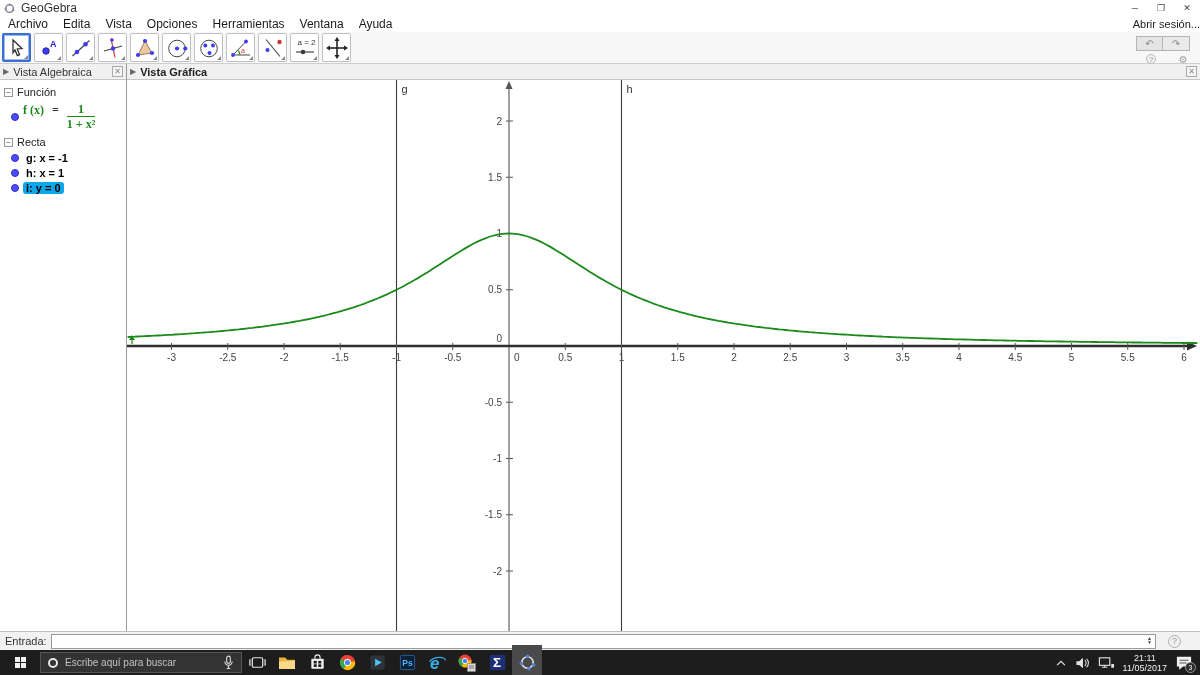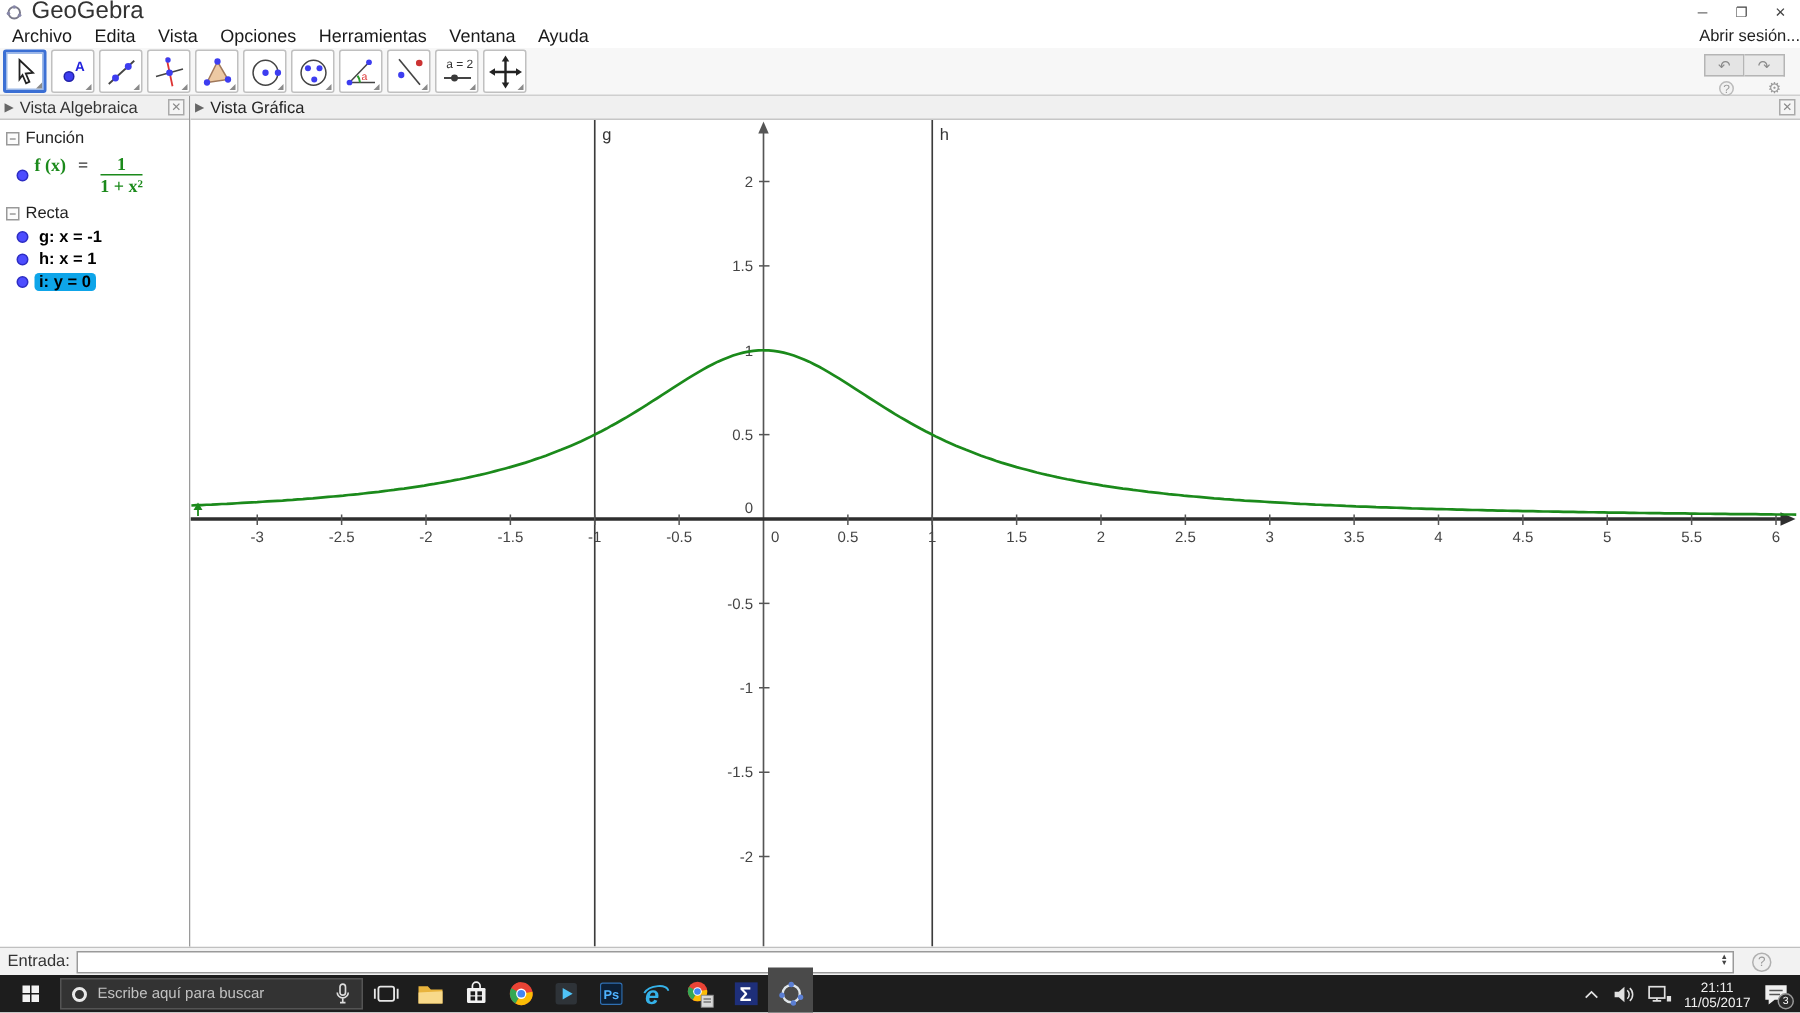--- a/index.html
+++ b/index.html
@@ -2,21 +2,21 @@
 <html><head>
 <meta charset="utf-8">
 <style>
   * { margin:0; padding:0; box-sizing:border-box; }
   html,body { width:1200px; height:675px; overflow:hidden; }
   body { font-family:"Liberation Sans", sans-serif; background:#fff; position:relative; }
 
   
   .titlebar { height:16px; background:#fff; display:flex; align-items:center; padding-left:4px; }
   .gg-logo { width:11px; height:11px; margin-right:6px; }
-  .title-text { font-size:16px; color:#333; }
+  .title-text { font-size:12px; color:#333; }
   .win-controls { margin-left:auto; display:flex; }
   .win-btn { width:26px; height:15px; display:flex; align-items:center; justify-content:center;
              font-size:9px; color:#444; }
 
   
   .menubar { height:16px; background:#fff; display:flex; align-items:center; padding-left:8px; }
   .menu-item { font-size:12px; color:#1a1a1a; margin-right:15px; }
   .signin { margin-left:auto; font-size:11px; color:#222; padding-right:0; }
 
   
@@ -34,21 +34,21 @@
   .mini-row { position:absolute; right:12px; top:22px; display:flex; gap:22px; }
   .mini-ico { font-size:8px; color:#9a9a9a; width:10px; height:10px; border:1px solid #bbb;
               border-radius:50%; display:flex; align-items:center; justify-content:center; background:#f2f2f2;}
   .mini-ico.gear { border:none; background:none; font-size:10px; }
 
   
   .content { display:flex; height:567px; }
   .algebra { width:127px; border-right:1px solid #9a9a9a; background:#fff; display:flex; flex-direction:column; }
   .panel-header { height:16px; background:#f0f0f0; border-bottom:1px solid #c6c6c6;
                   display:flex; align-items:center; font-size:11px; color:#333; padding:0 3px; gap:4px; }
-  .panel-header.bold span.pt { font-weight:normal; color:#222; }
+  .panel-header.bold span.pt { font-weight:bold; color:#222; }
   .tri { font-size:8px; color:#666; }
   .close-box { margin-left:auto; width:11px; height:11px; border:1px solid #aaa; background:#f5f5f5;
                color:#888; font-size:8px; line-height:9px; text-align:center; }
 
   .alg-body { font-size:11px; padding-top:4px; }
   .group-label { display:flex; align-items:center; gap:4px; padding:2px 0 2px 4px; color:#222; }
   .minus-box { width:9px; height:9px; border:1px solid #999; background:#fcfcfc; font-size:8px;
                line-height:7px; text-align:center; color:#555; flex:0 0 auto; }
   .obj-row { display:flex; align-items:center; gap:4px; padding:1.5px 2px 1.5px 11px; font-weight:bold; color:#000; }
   .bullet { width:8px; height:8px; border-radius:50%; background:#4d4dff; border:1px solid #2d2dc4; flex:0 0 auto; }

